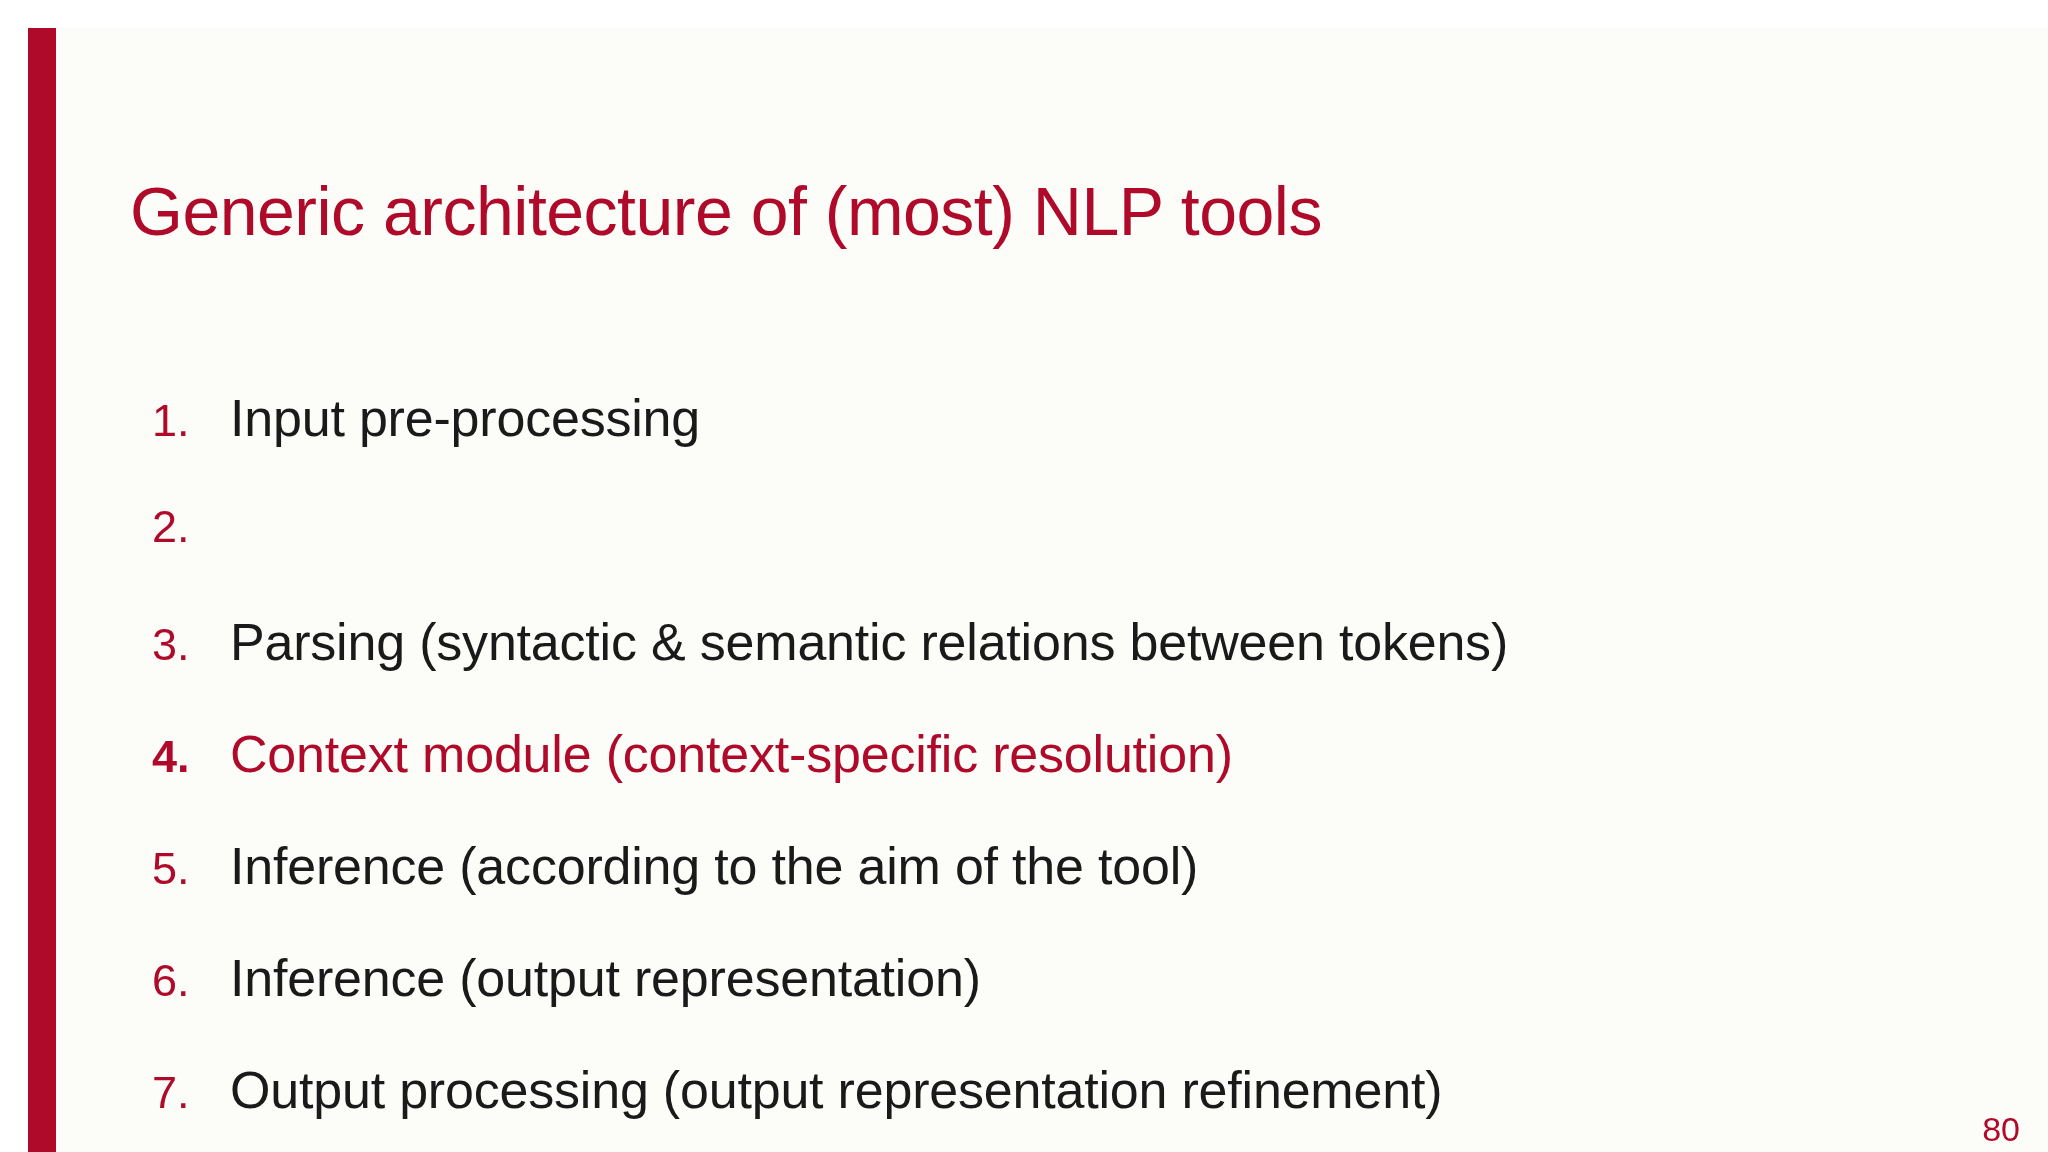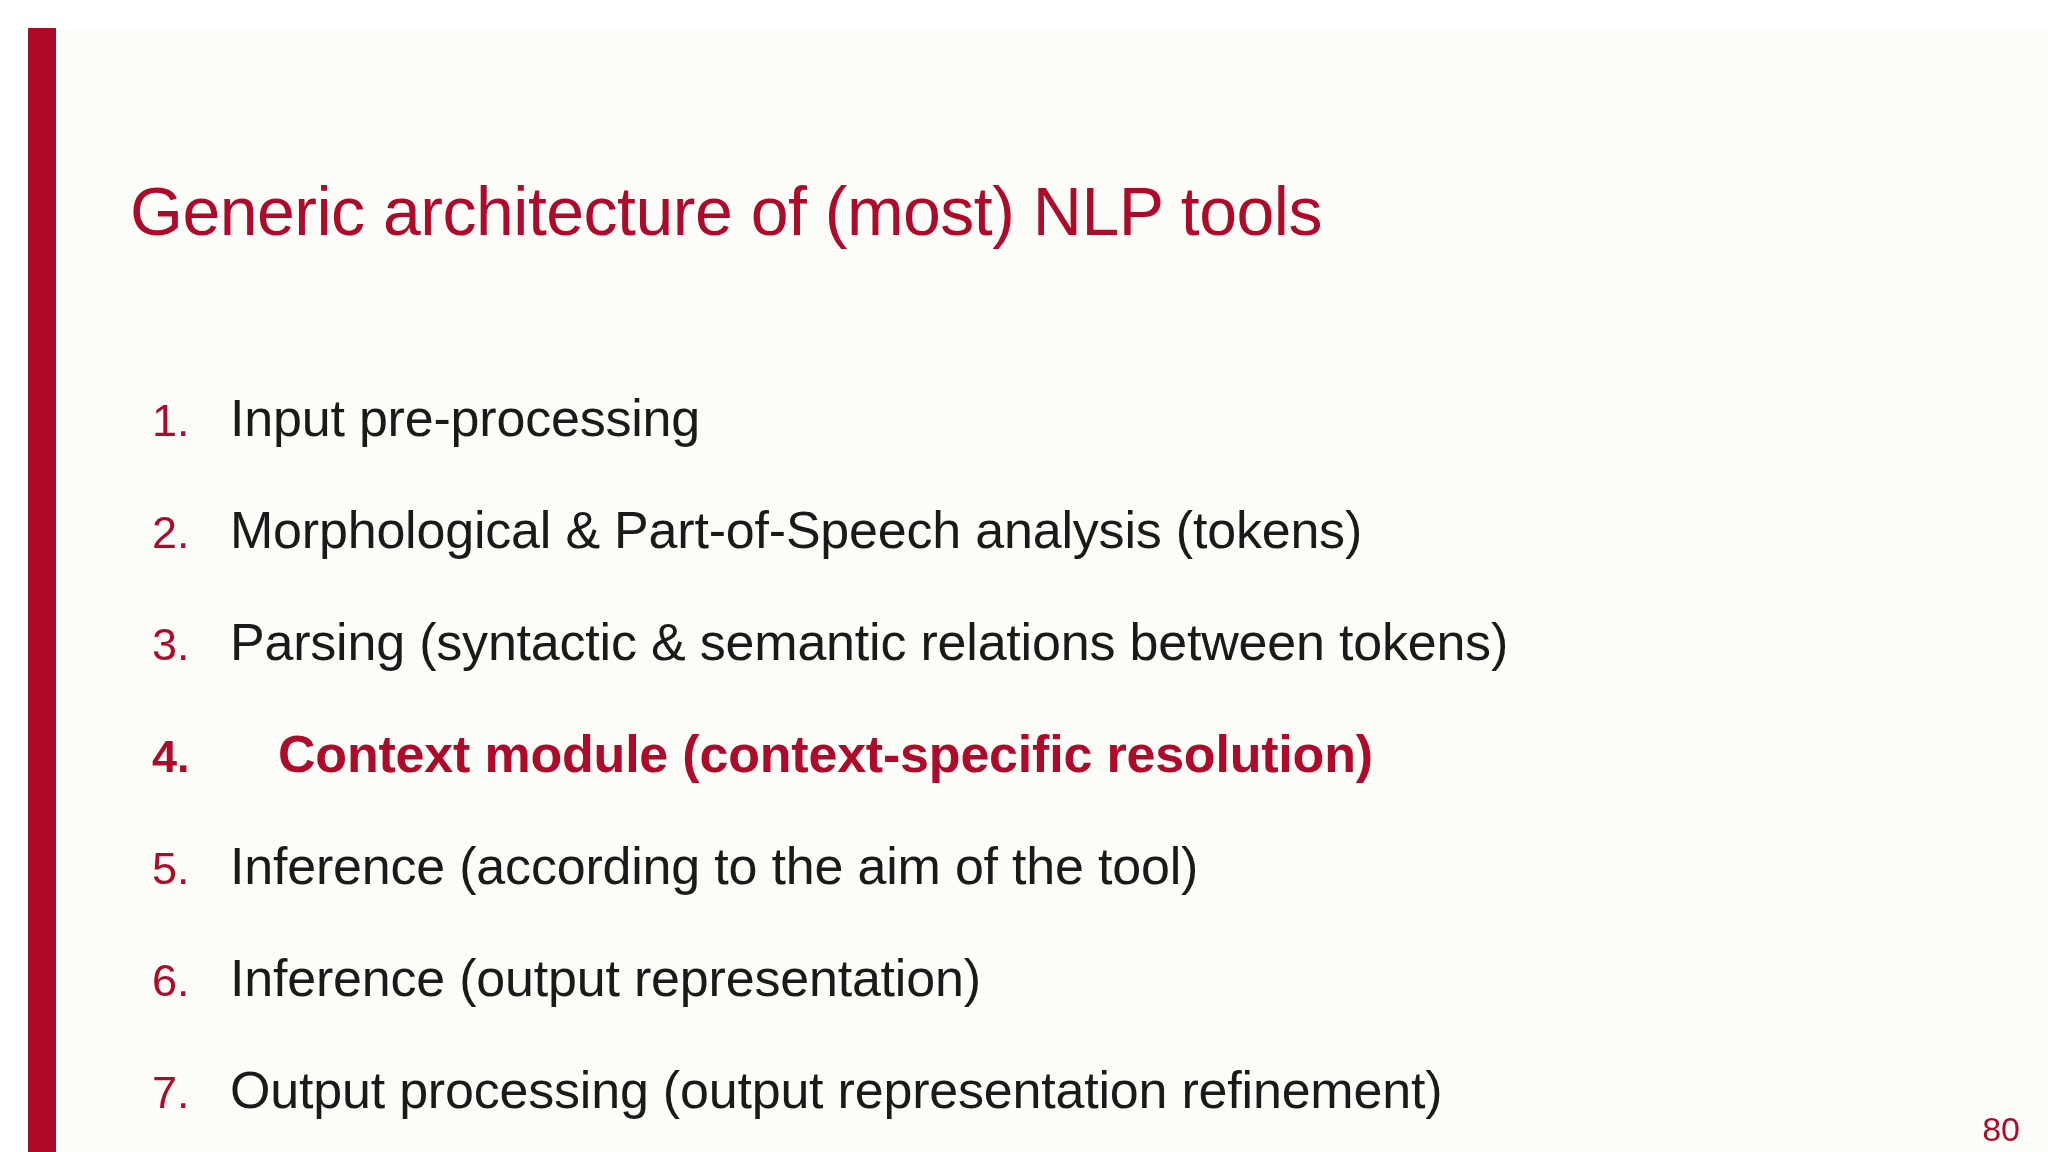--- a/index.html
+++ b/index.html
@@ -81,22 +81,21 @@
     white-space: nowrap;
   }
 
   
   .list-item.highlight .item-number {
     color: #B00A2B;
     font-weight: 700;
   }
   .list-item.highlight .item-text {
     color: #B00A2B;
-    font-weight: 700;
-    margin-left: 48px;
+    font-weight: 400;
   }
 
   
   .page-number {
     position: absolute;
     right: 42px;
     bottom: 20px;
     color: #B00A2B;
     font-size: 34px;
     font-weight: 400;
@@ -114,21 +113,20 @@
 
   <ol class="list-block">
 
     <li class="list-item">
       <span class="item-number">1.</span>
       <span class="item-text">Input pre-processing</span>
     </li>
 
     <li class="list-item">
       <span class="item-number">2.</span>
-      <span class="item-text">Morphological &amp; Part-of-Speech analysis (tokens)</span>
     </li>
 
     <li class="list-item">
       <span class="item-number">3.</span>
       <span class="item-text">Parsing (syntactic &amp; semantic relations between tokens)</span>
     </li>
 
     <li class="list-item highlight">
       <span class="item-number">4.</span>
       <span class="item-text">Context module (context-specific resolution)</span>

